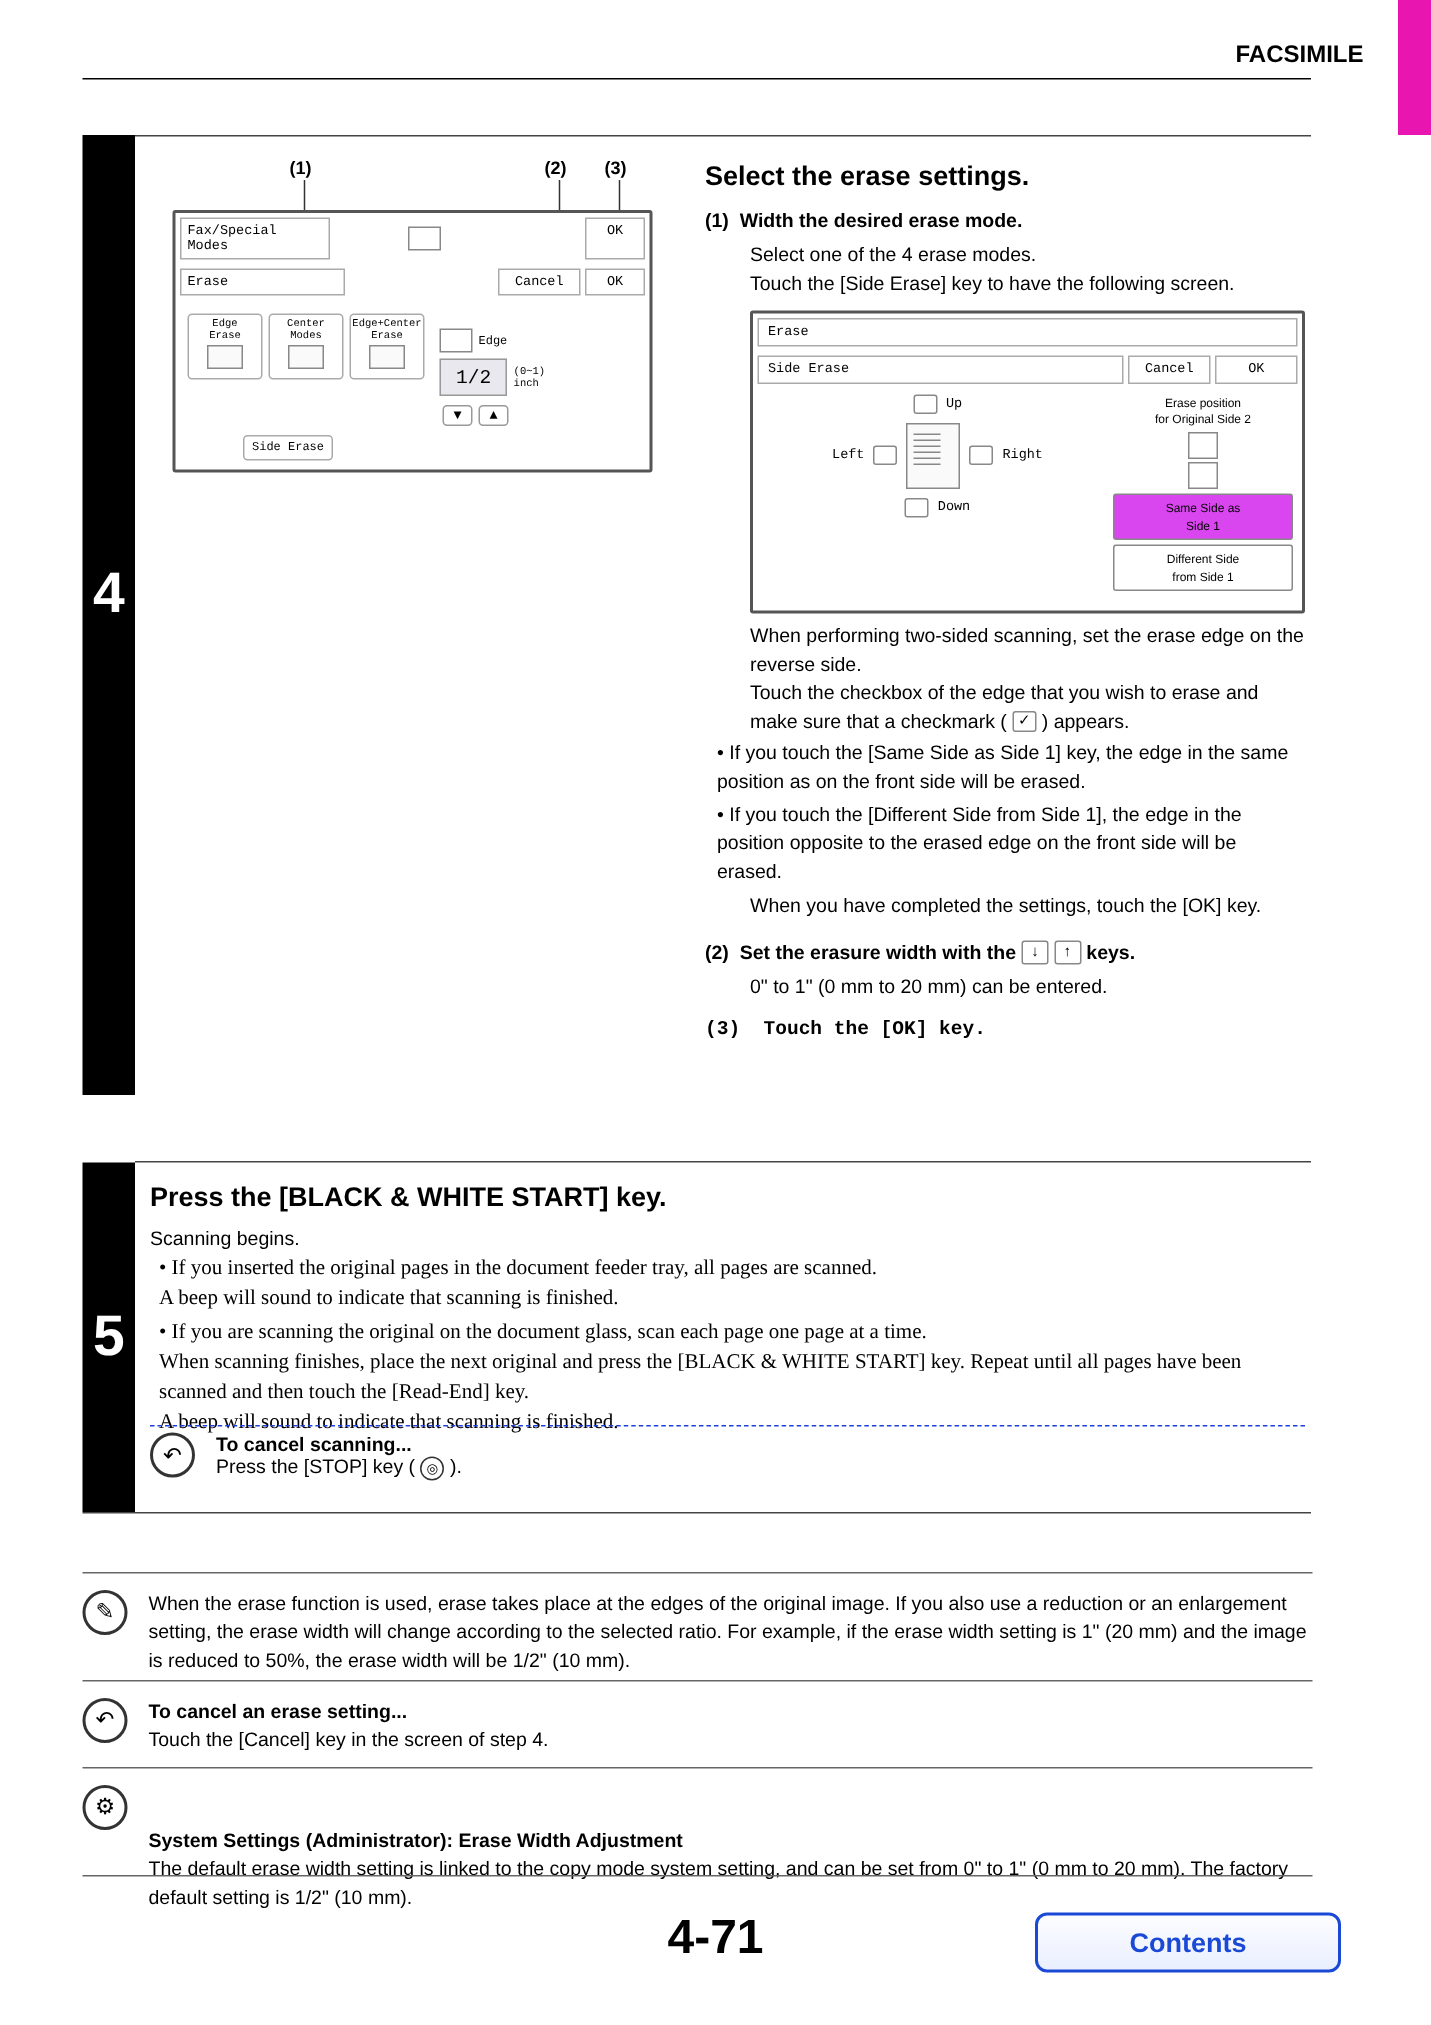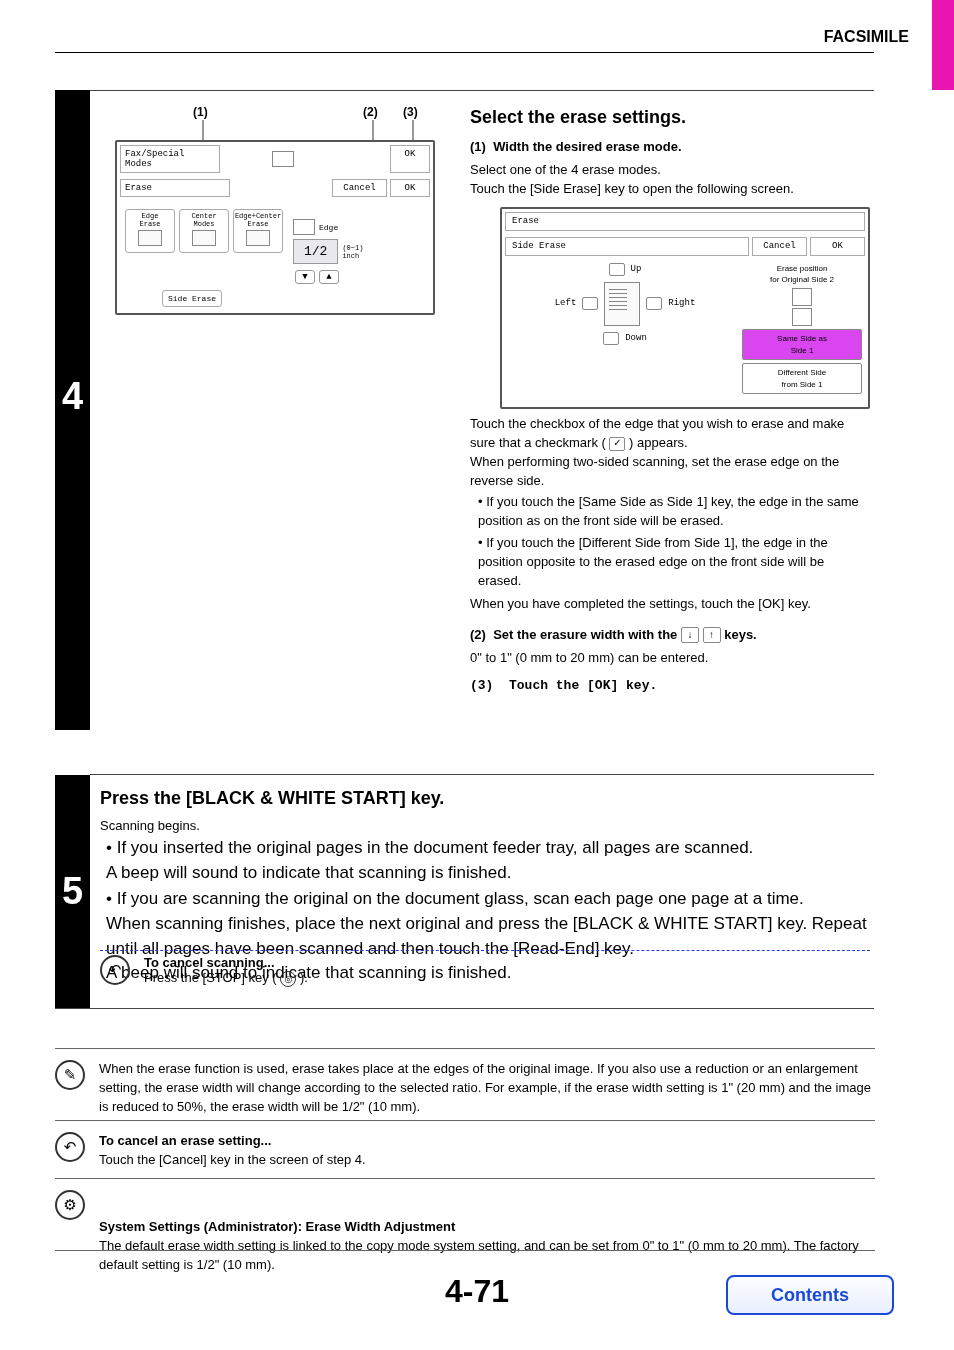--- a/index.html
+++ b/index.html
@@ -107,21 +107,21 @@
   .right-col {
     position: absolute;
     left: 470px;
     top: 100px;
     width: 400px;
     font-size: 13px;
     line-height: 1.45;
   }
   .right-col h2 { font-size: 18px; margin: 4px 0 8px; }
   .sub-bold { font-weight: bold; font-size: 13px; margin: 6px 0 4px; }
-  .indent { }
+  .indent { margin-left: 30px; }
   .bullet-list { margin:2px 0 2px 8px; padding:0; list-style: none;}
   .bullet-list li::before { content:"• "; }
   .bullet-list li { margin-bottom:4px; }
 
   .check-icon { display:inline-flex; width:16px; height:14px; border:1px solid #888; border-radius:2px; align-items:center; justify-content:center; font-size:10px; vertical-align:middle;}
   .arrow-key { display:inline-flex; width:18px; height:16px; border:1px solid #888; border-radius:2px; align-items:center; justify-content:center; font-size:10px; vertical-align:middle;}
 
   
   .se-panel {
     margin: 8px 0 6px 30px;
@@ -149,21 +149,21 @@
   
   .step5 {
     position: absolute;
     left: 100px;
     top: 785px;
     width: 770px;
     font-size: 13px;
     line-height: 1.45;
   }
   .step5 h2 { font-size: 18px; margin: 0 0 6px; }
-  .step5 .b5 { margin:0 0 0 6px; padding:0; list-style:none; font-size:17px;}
+  .step5 .b5 { margin:0 0 0 6px; padding:0; list-style:none; font-size:14px;font-family:Liberation Serif, serif;}
   .step5 .b5 > li::before { content:"• "; }
   .step5 .b5 li { margin-bottom:2px;}
   .dashed { border-top:1.5px dashed #1f3fd8; margin: 10px 0; position:absolute; left:100px; width:770px; }
 
   .cancel-box {
     position:absolute; left:100px; width:770px; display:flex; gap:14px; align-items:flex-start;
     font-size:13px;
   }
   .round-icon {
     width:30px; height:30px; border:2px solid #333; border-radius:50%;
@@ -189,21 +189,21 @@
     left:0; width:954px;
     text-align:center;
     font-size:32px;
     font-weight: bold;
     bottom: 40px;
   }
   .contents-btn {
     position:absolute;
     right: 60px;
     bottom: 35px;
-    width: 168px;
+    width: 204px;
     height: 40px;
     border: 2px solid #1a49d6;
     border-radius: 8px;
     background: linear-gradient(#fdfdff,#e9efff);
     color:#1a49d6;
     font-weight:bold;
     font-size:18px;
     display:flex; align-items:center; justify-content:center;
   }
   .icon-svg { width:22px; height:16px; border:1px solid #888; display:inline-block; position:relative;}
@@ -285,21 +285,21 @@
   </div>
 
   <div class="right-col">
     <h2>Select the erase settings.</h2>
 
     <div class="sub-bold">
       <span>(1)</span>
       &nbsp;<span>Width the desired erase mode.</span>
     </div>
     <div class="indent">Select one of the 4 erase modes.</div>
-    <div class="indent">Touch the [Side Erase] key to open the following screen.</div>
+    <div class="indent">Touch the [Side Erase] key to have the following screen.</div>
 
     <div class="se-panel">
       <div class="se-top">
         <div class="se-cell se-grow">Erase</div>
       </div>
       <div class="se-top">
         <div class="se-cell se-grow">Side Erase</div>
         <div class="se-cell" style="width:55px; text-align:center;">Cancel</div>
         <div class="se-cell" style="width:55px; text-align:center;">OK</div>
       </div>
@@ -327,26 +327,26 @@
           <div class="over"></div>
           <div class="over"></div>
           <div class="se-opt sel" style="white-space:pre-line">Same Side as
 Side 1</div>
           <div class="se-opt" style="white-space:pre-line">Different Side
 from Side 1</div>
         </div>
       </div>
     </div>
 
+    <div class="indent">When performing two-sided scanning, set the erase edge on the reverse side.</div>
     <div class="indent">
       <span>Touch the checkbox of the edge that you wish to erase and make sure that a checkmark (</span>
       <span class="check-icon">✓</span>
       <span>) appears.</span>
     </div>
-    <div class="indent">When performing two-sided scanning, set the erase edge on the reverse side.</div>
     <ul class="bullet-list indent">
       <li>If you touch the [Same Side as Side 1] key, the edge in the same position as on the front side will be erased.</li>
       <li>If you touch the [Different Side from Side 1], the edge in the position opposite to the erased edge on the front side will be erased.</li>
     </ul>
     <div class="indent">When you have completed the settings, touch the [OK] key.</div>
 
     <div class="sub-bold" style="margin-top:12px;">
       <span>(2)</span>
       &nbsp;<span>Set the erasure width with the </span>
       <span class="arrow-key">↓</span>

